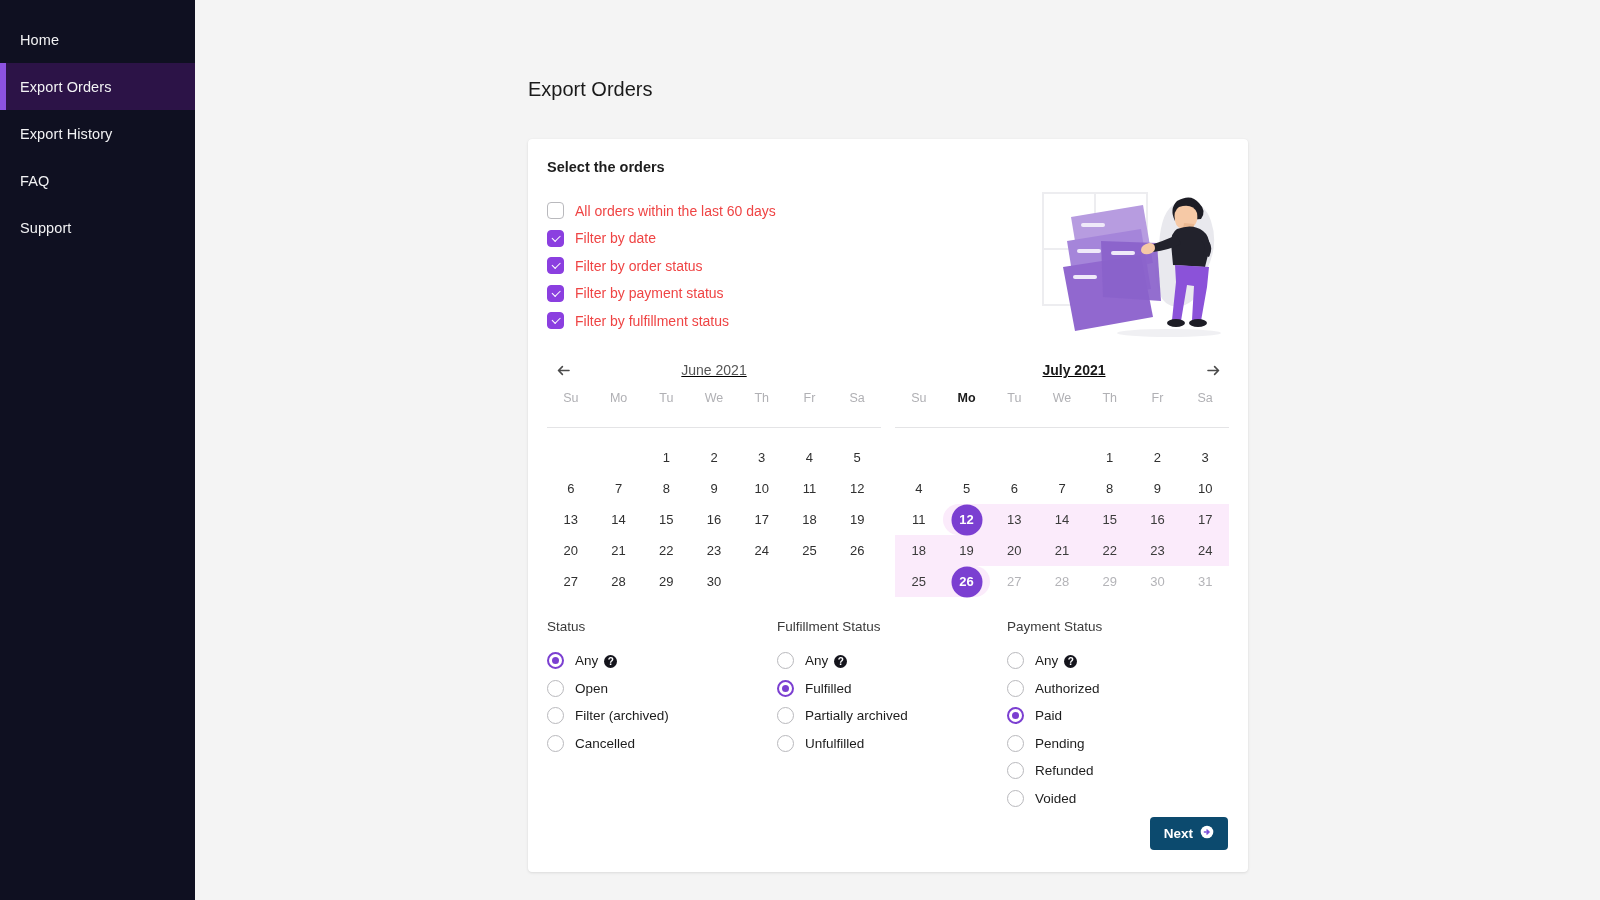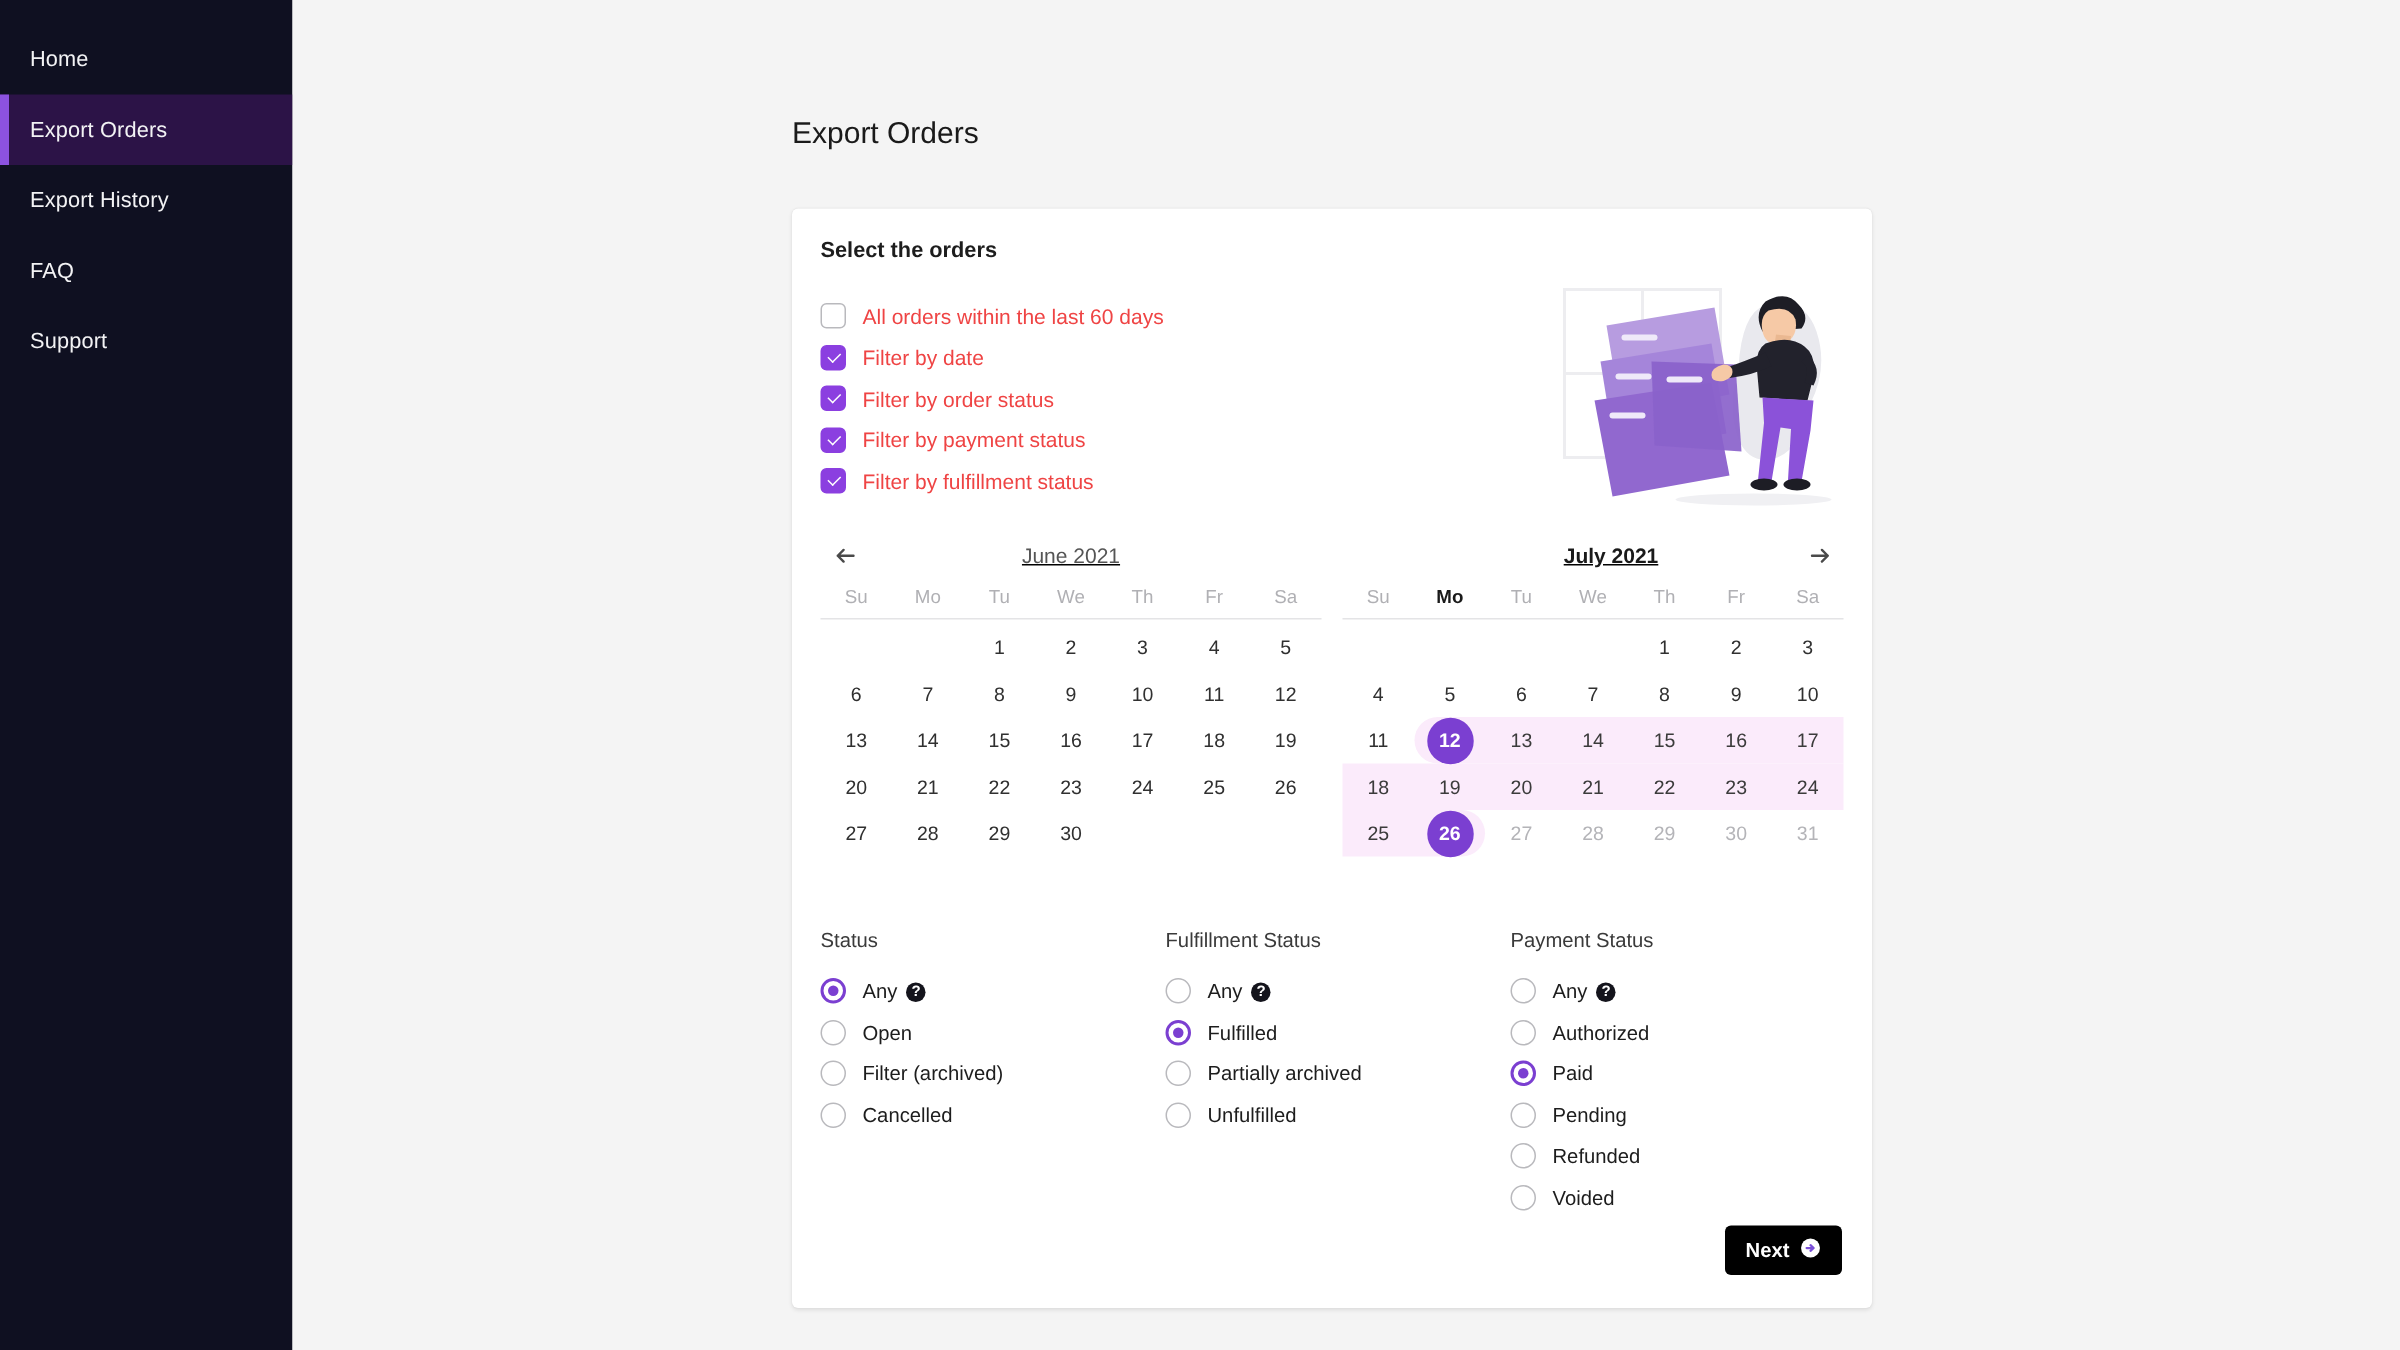--- a/index.html
+++ b/index.html
@@ -123,22 +123,22 @@
     width: 24px; height: 24px;
     display: flex; align-items: center; justify-content: center;
     cursor: pointer; color: #4a4a4a;
   }
   .nav-arrow.prev { left: 4px; }
   .nav-arrow.next { right: 4px; }
 
   .dow-row {
     display: grid; grid-template-columns: repeat(7, 1fr);
     border-bottom: 1px solid #e4e4e6;
-    padding-bottom: 7px;
-    margin-bottom: 3px;
+    padding-bottom: 22px;
+    margin-bottom: 14px;
   }
   .dow {
     text-align: center;
     font-size: 12.5px; color: #b0b0b4;
   }
   .cal.current .dow.hl { color: #1a1a1a; font-weight: 700; }
 
   .weeks { position: relative; }
   .week {
     display: grid; grid-template-columns: repeat(7, 1fr);
@@ -221,21 +221,21 @@
     cursor: pointer;
     vertical-align: middle;
     font-family: "Liberation Sans", sans-serif;
   }
 
   
   .next-btn {
     position: absolute;
     right: 20px; bottom: 22px;
     height: 33px;
-    background: #000000;
+    background: #0c4a6e;
     color: #fff;
     border: none; border-radius: 4px;
     padding: 0 14px;
     font-size: 13.5px; font-weight: 700;
     display: flex; align-items: center; gap: 7px;
     cursor: pointer;
     font-family: "Liberation Sans", sans-serif;
   }
 </style>
 </head>

